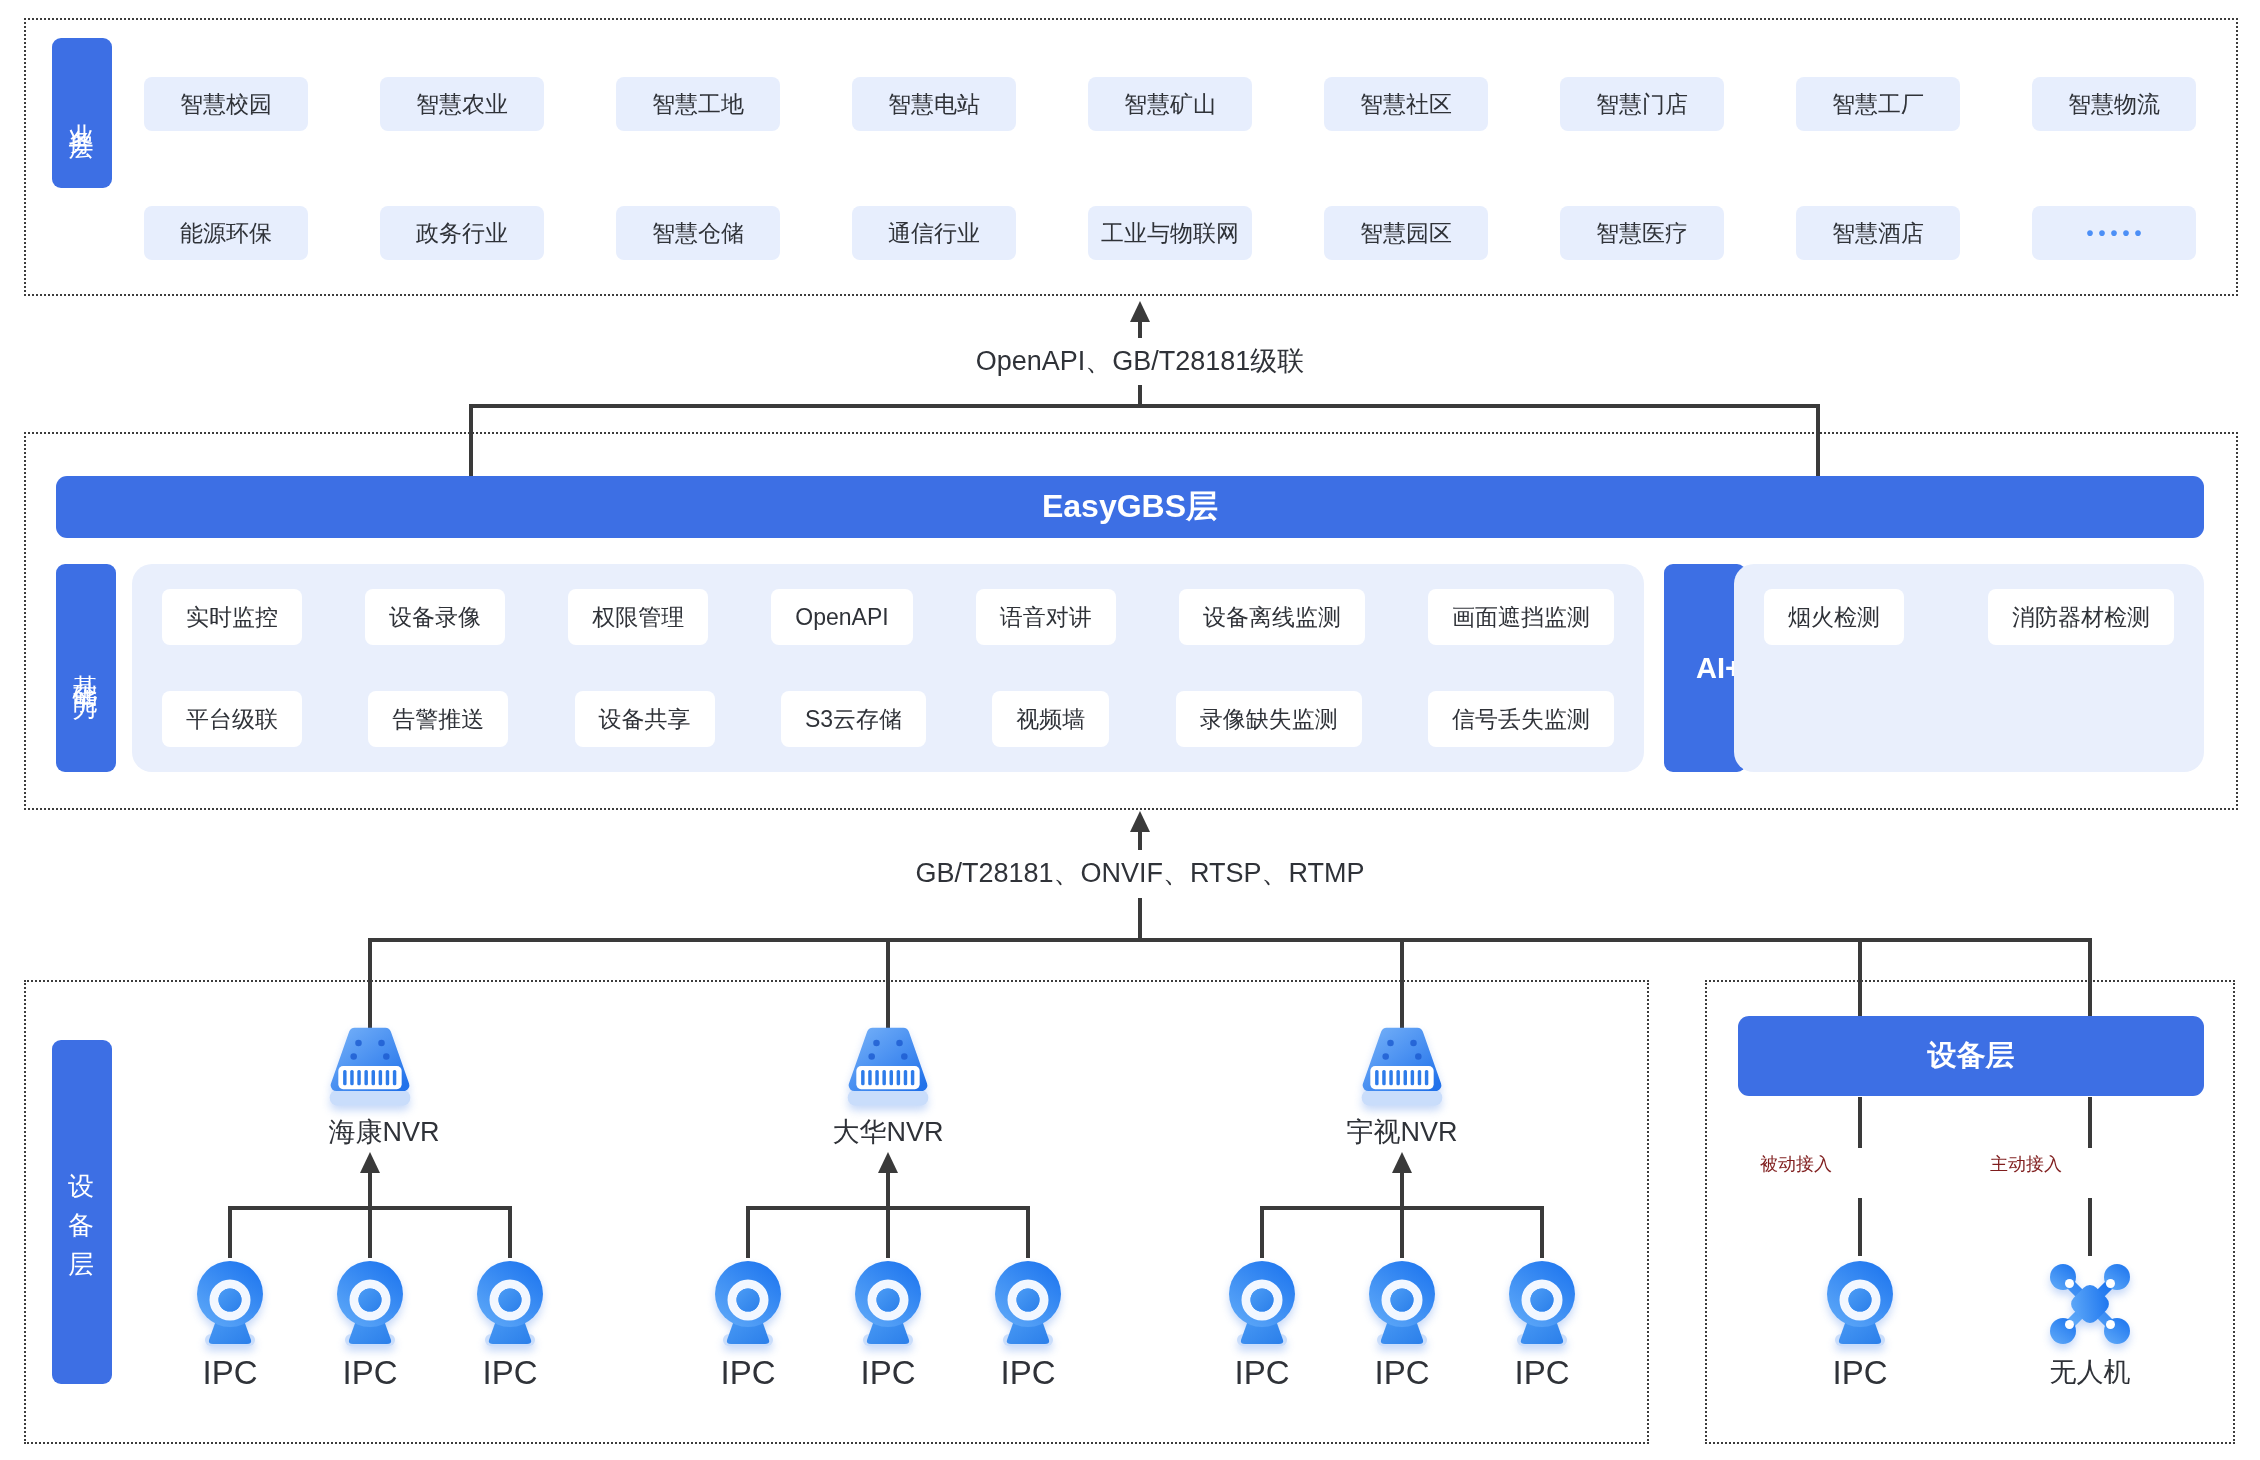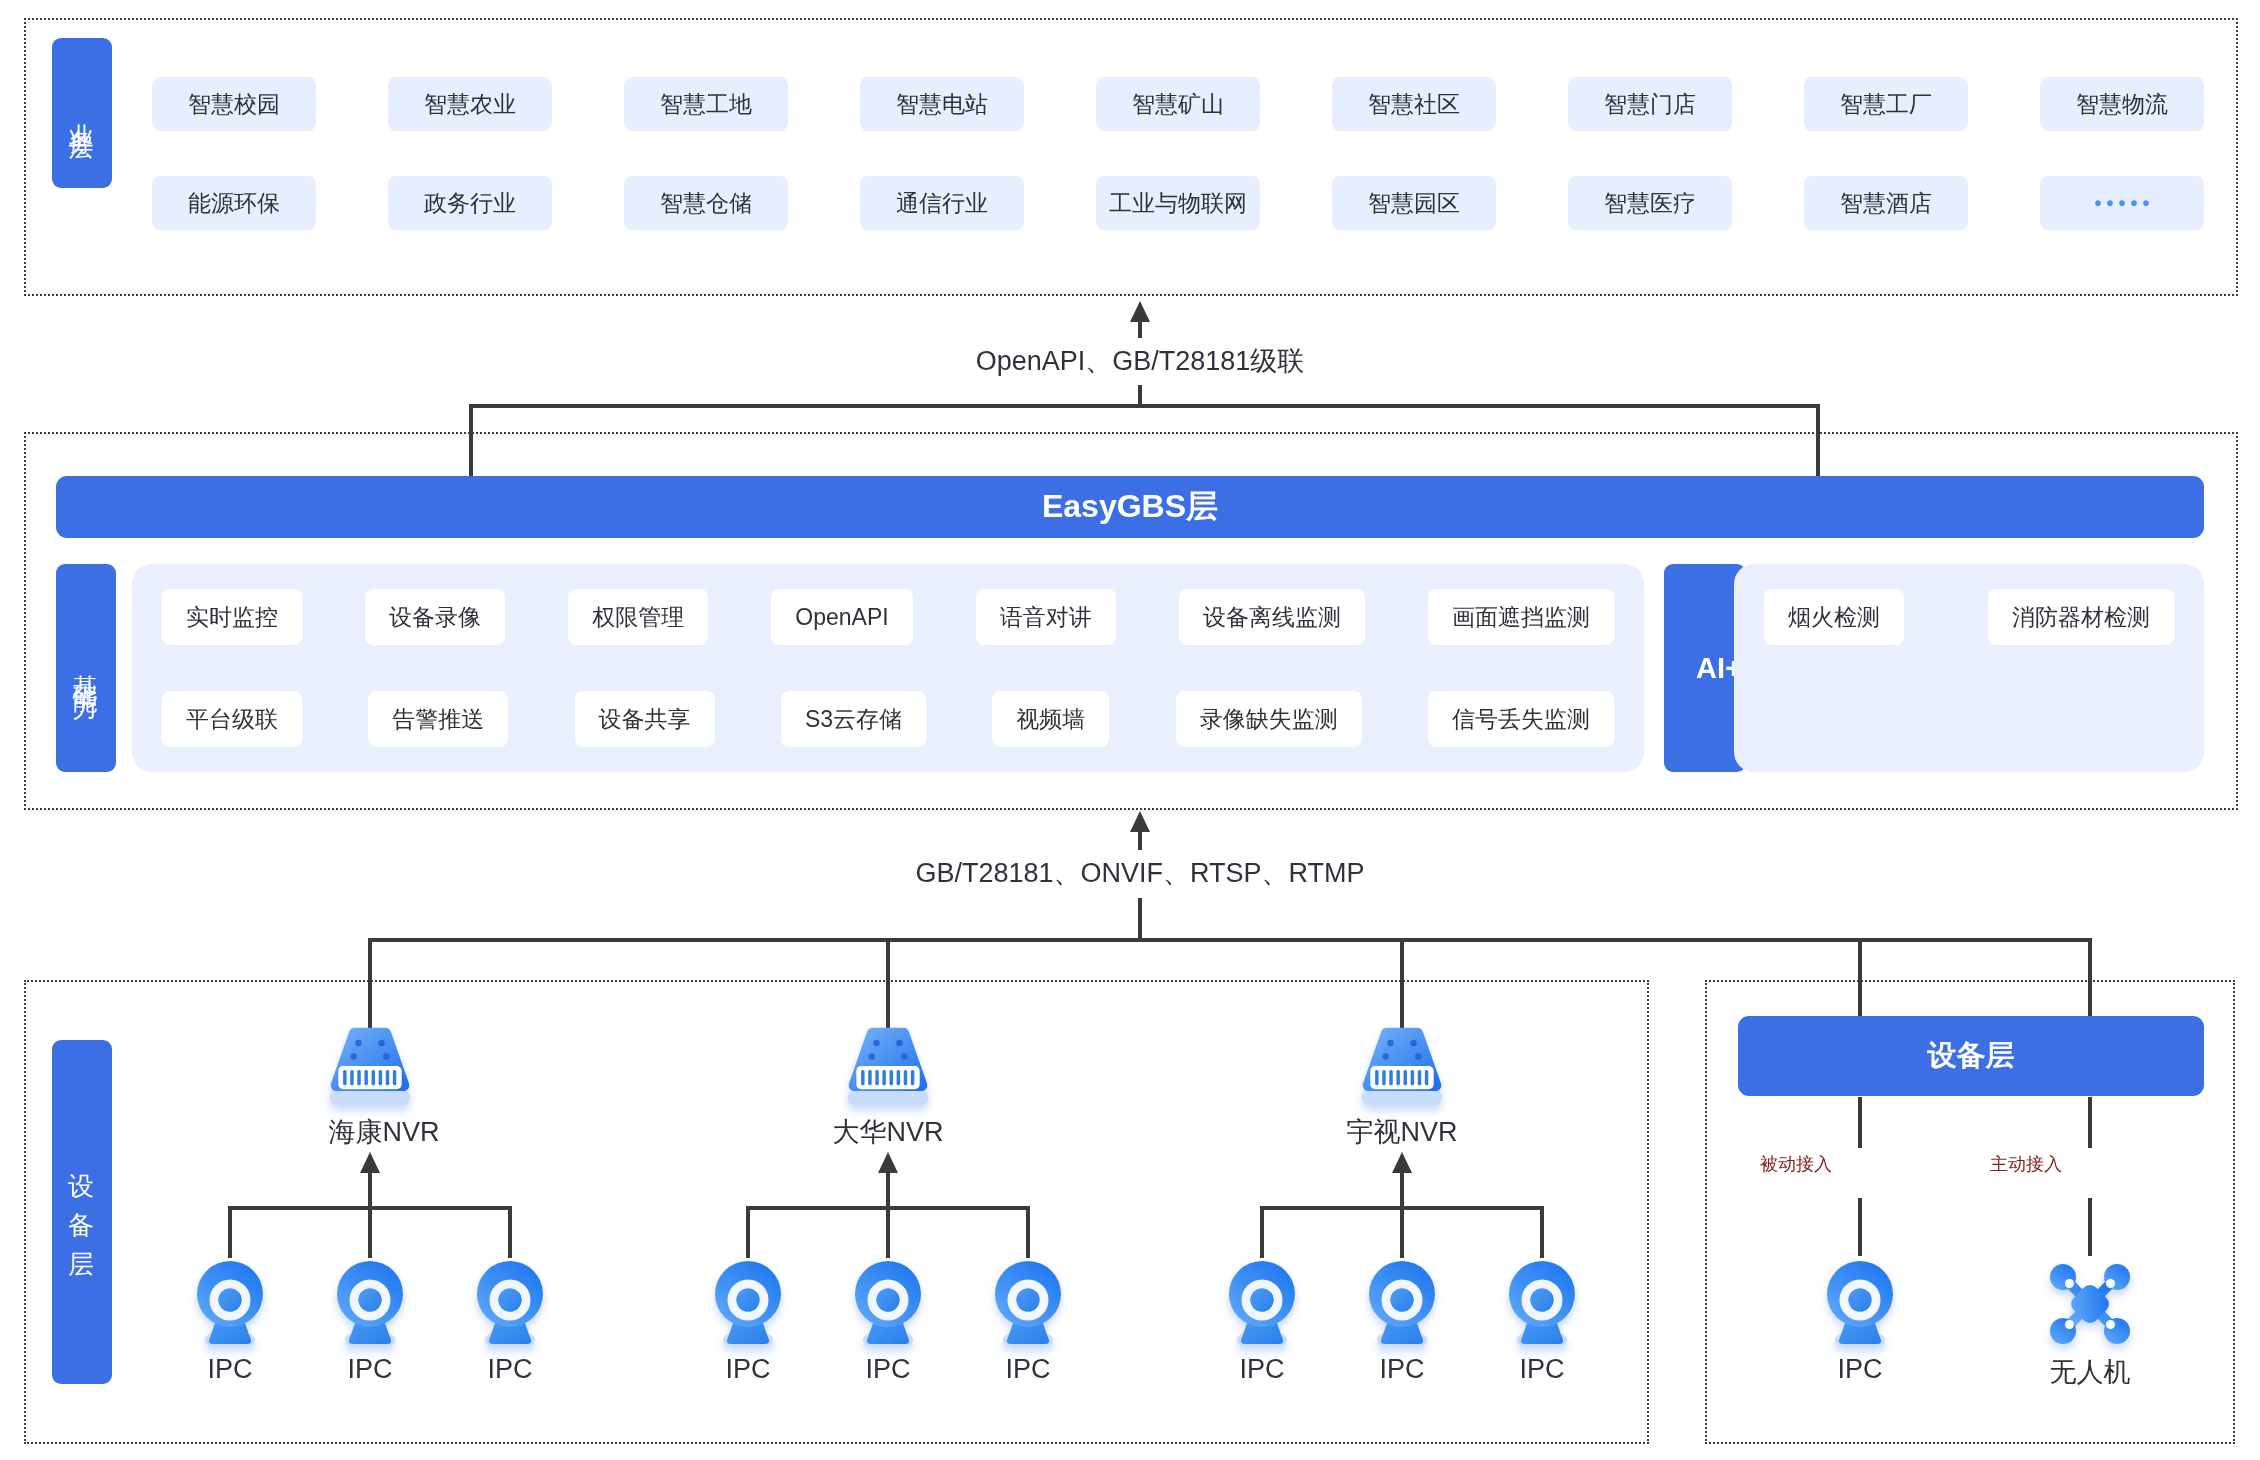--- a/index.html
+++ b/index.html
@@ -7,43 +7,43 @@
         font-family:"Liberation Sans",sans-serif;overflow:hidden;}
   .dotted{position:absolute;border:2px dotted #3c3c3c;box-sizing:border-box;background:transparent;}
   
   .vlabel{position:absolute;background:var(--brand-blue,#3D6FE4);color:#fff;border-radius:9px;
           writing-mode:vertical-rl;text-orientation:upright;text-align:center;
           display:flex;align-items:center;justify-content:center;font-weight:500;}
   
   .bar{position:absolute;background:var(--brand-blue,#3D6FE4);color:#fff;border-radius:11px;
        display:flex;align-items:center;justify-content:center;font-weight:bold;}
   
-  .grid1{position:absolute;left:152px;top:77px;width:2052px;display:grid;
-         grid-template-columns:repeat(9,164px);justify-content:space-between;row-gap:45px;}
+  .grid1{position:absolute;left:144px;top:77px;width:2052px;display:grid;
+         grid-template-columns:repeat(9,164px);justify-content:space-between;row-gap:75px;}
   .chip1{height:54px;background:var(--chip-bg,#E7EEFD);border-radius:8px;display:flex;
          align-items:center;justify-content:center;font-size:23px;color:var(--text-dark,#2F3238);}
   .chip1.dots{color:var(--dots-accent,#4C8FF6);font-weight:bold;font-size:20px;letter-spacing:5px;padding-left:5px;}
   
   .panel{position:absolute;background:var(--panel-bg,#E9EFFC);border-radius:20px;box-sizing:border-box;
          padding:25px 30px;display:flex;flex-direction:column;justify-content:space-between;}
   .prow{display:flex;justify-content:space-between;}
   .chip2{background:#fff;border-radius:8px;height:56px;display:flex;align-items:center;
          justify-content:center;padding:0 24px;font-size:23px;color:var(--text-dark,#2F3238);white-space:nowrap;}
   .ai-label{position:absolute;background:var(--brand-blue,#3D6FE4);color:#fff;border-radius:9px;
             display:flex;align-items:center;justify-content:center;font-size:29px;font-weight:600;padding-left:28px;}
   
   .ctext{position:absolute;text-align:center;font-size:27px;color:#2F3238;line-height:46px;background:#fff;}
   
   svg.lines{position:absolute;left:0;top:0;pointer-events:none;}
   svg.lines path{stroke:var(--line-color,#3A3A3A);stroke-width:4;fill:none;}
   svg.lines polygon{fill:var(--line-color,#3A3A3A);}
   
   .icon{position:absolute;filter:drop-shadow(0 5px 4px rgba(130,170,240,.45));}
   .dev-label{position:absolute;text-align:center;color:#2F3238;font-size:27px;}
-  .ipc-label{position:absolute;text-align:center;color:#2F3238;font-size:27px;}
+  .ipc-label{position:absolute;text-align:center;color:#2F3238;font-size:33px;}
   .mode-label{position:absolute;text-align:left;color:#7f1d1d;font-size:18px;background:#fff;}
 </style>
 </head>
 <body>
 
 <div class="page">
 
   <svg width="0" height="0" style="position:absolute">
     <defs>
       <linearGradient id="gNvr" x1="0" y1="0" x2="1" y2="1">

